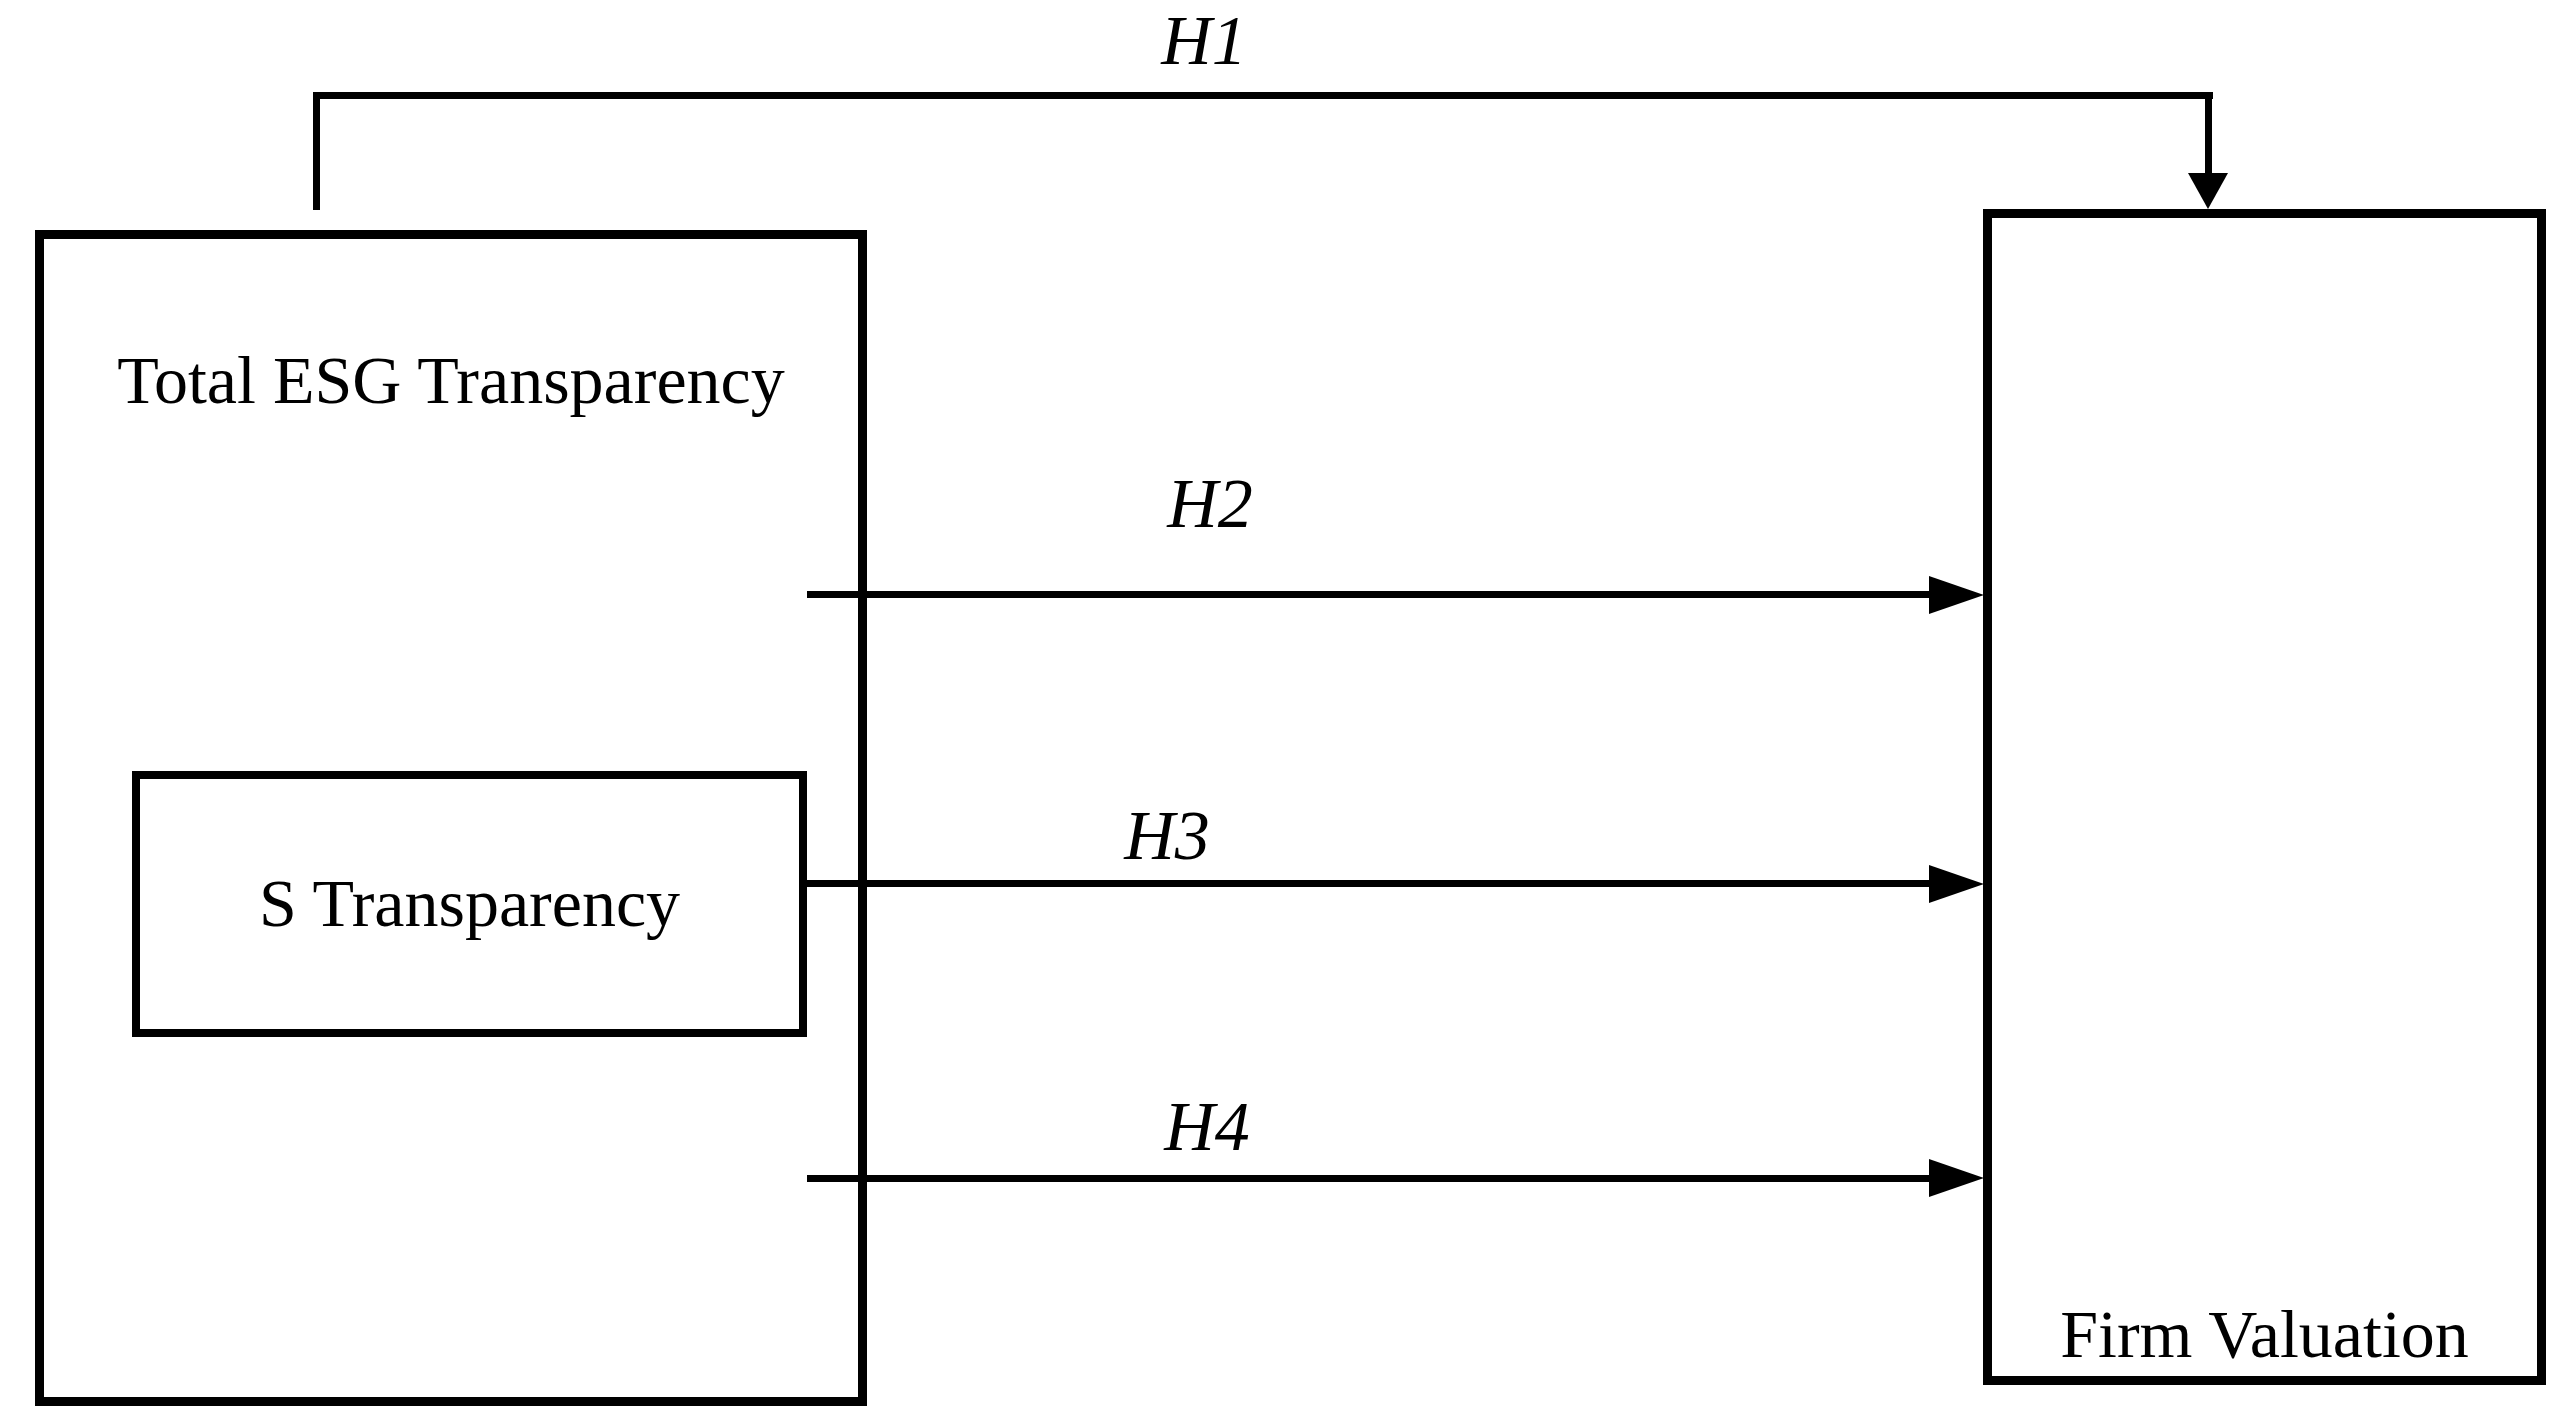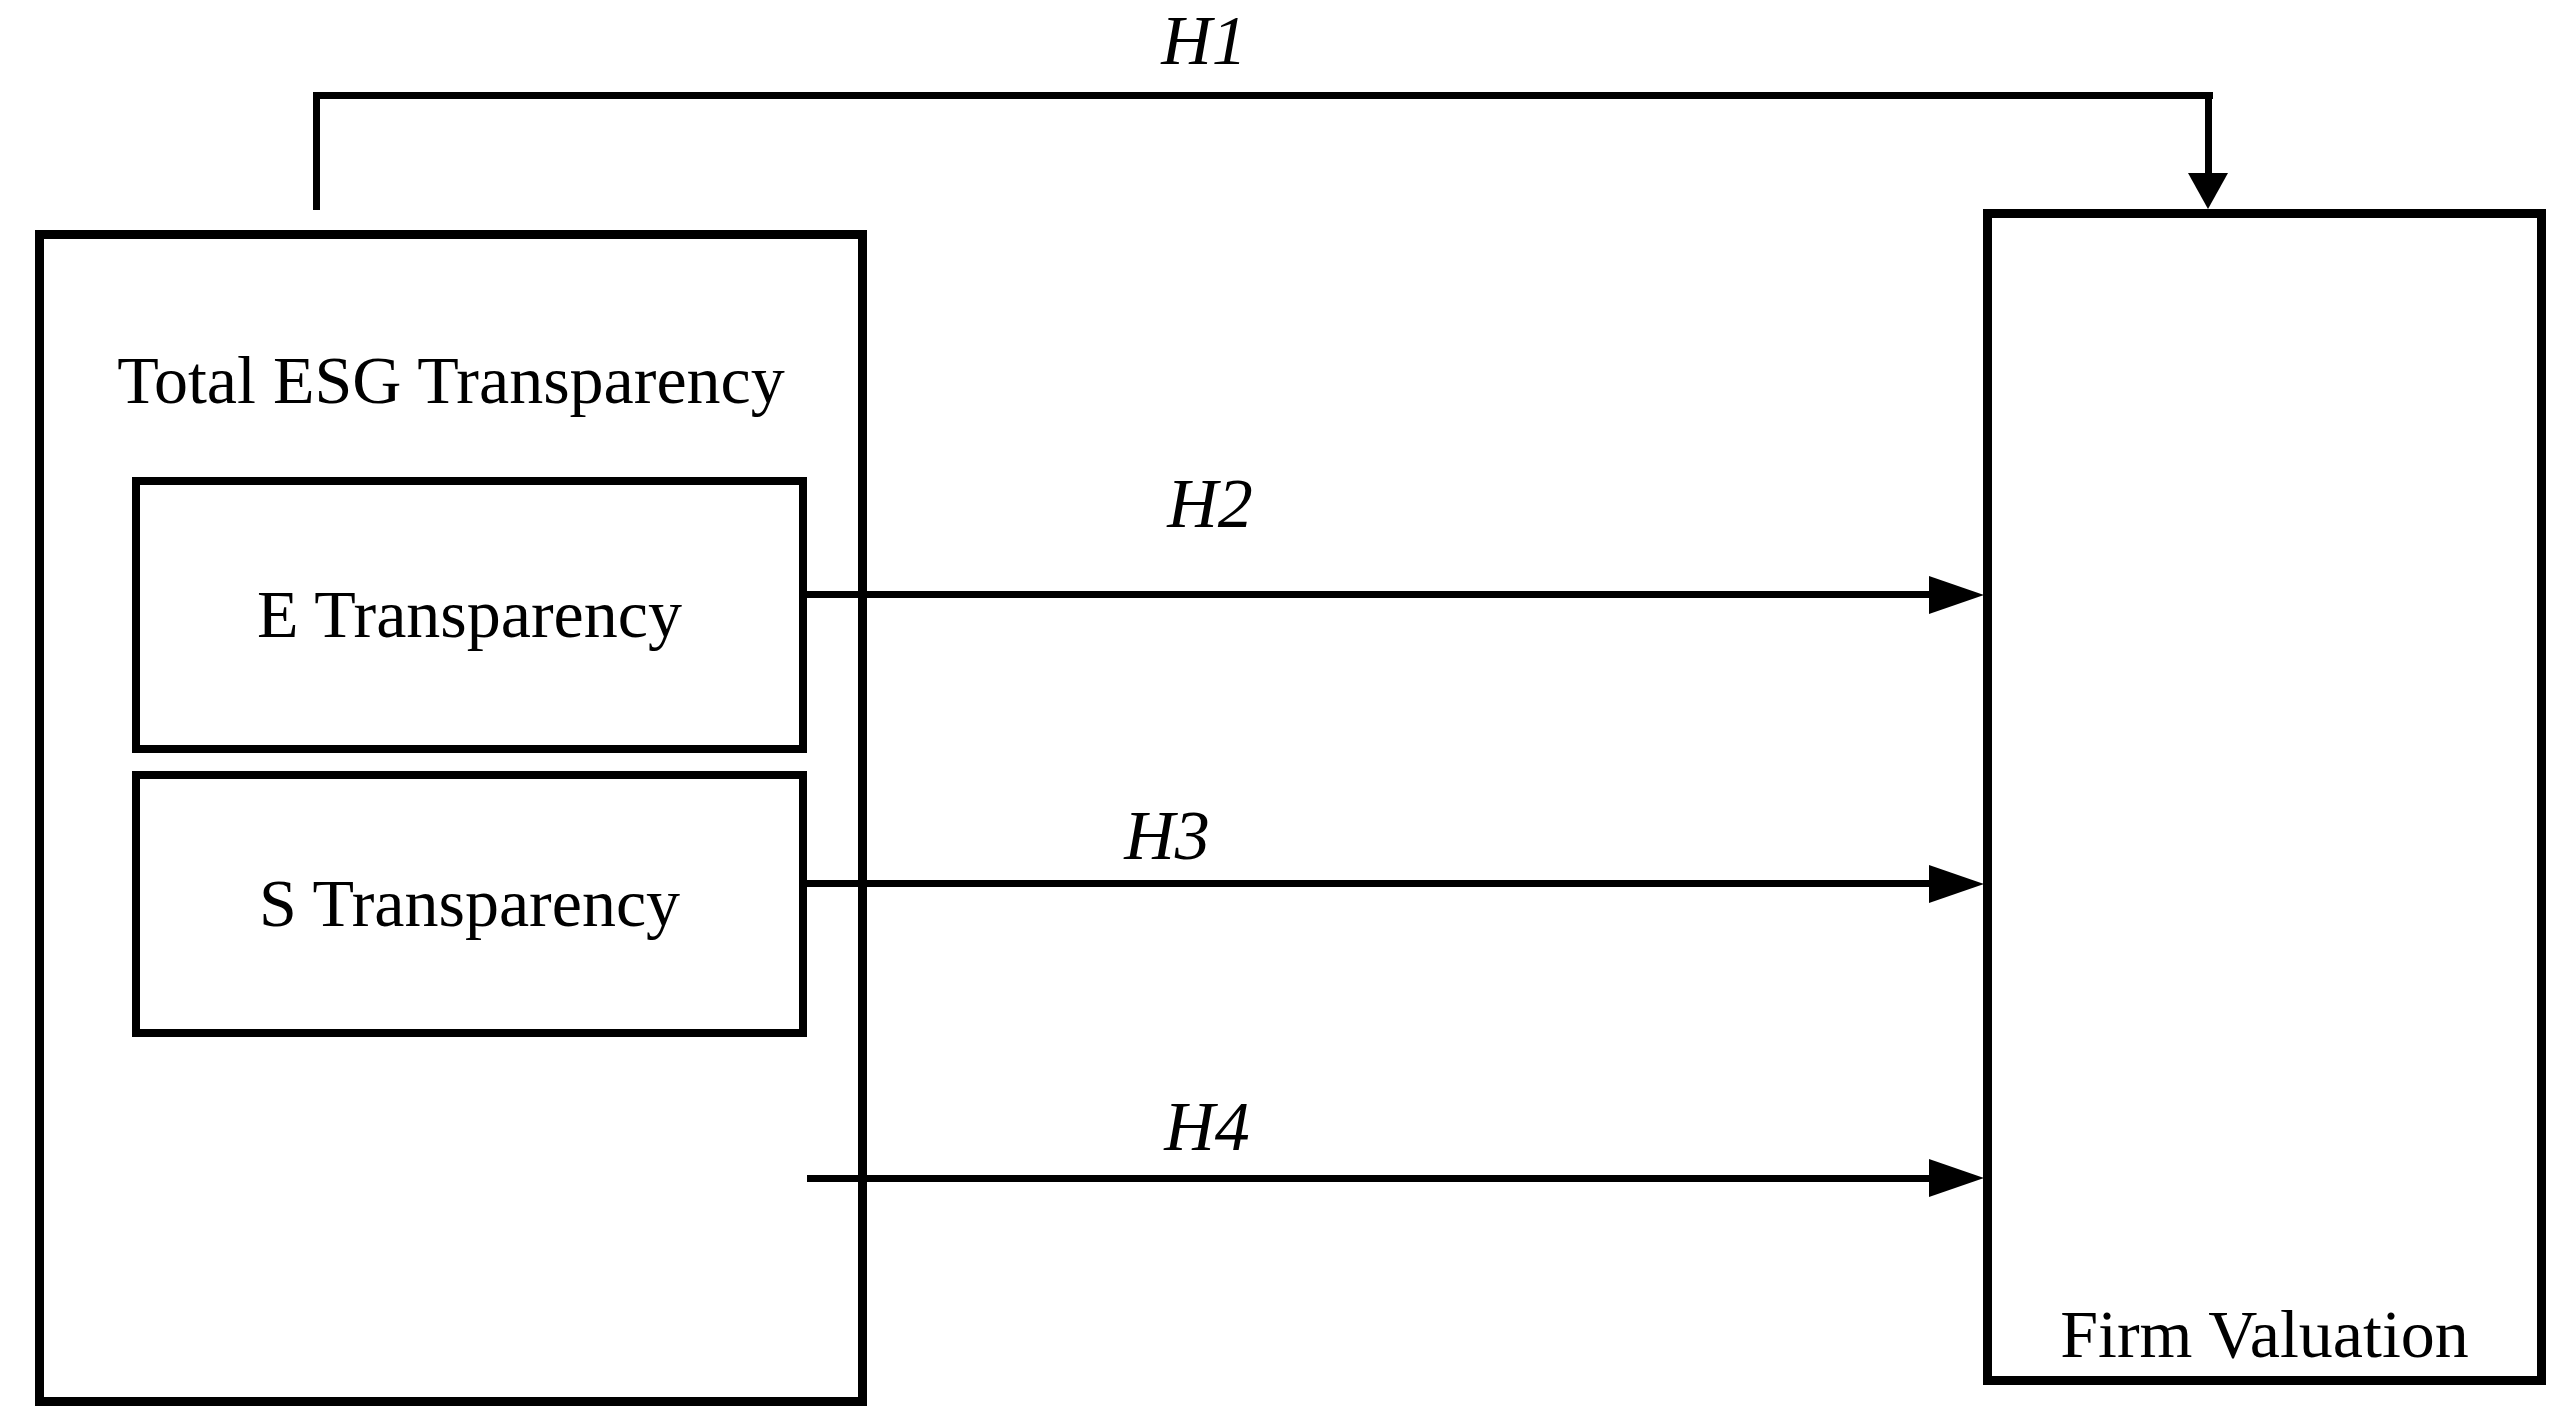--- a/index.html
+++ b/index.html
@@ -57,23 +57,20 @@
   }
 </style>
 </head>
 <body>
 
 <div class="canvas">
 
   <div class="box outer">
     <div class="outer-title">Total ESG Transparency</div>
 
-    <div class="box inner inner-e">
-      <span class="box-label">E Transparency</span>
-    </div>
 
     <div class="box inner inner-s">
       <span class="box-label">S Transparency</span>
     </div>
 
   </div>
 
   <div class="box outcome">
     <span class="box-label">Firm Valuation</span>
   </div>

